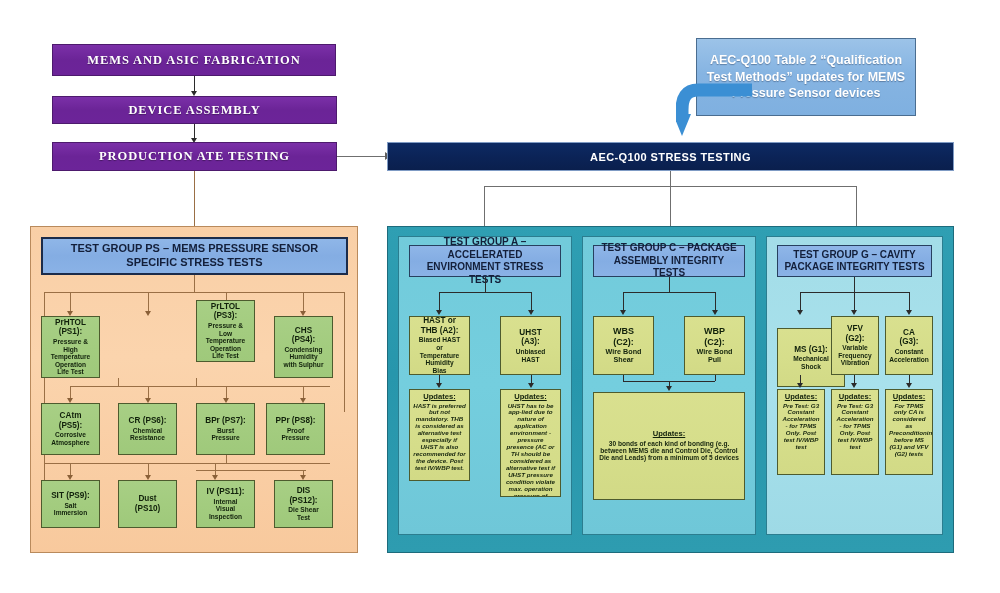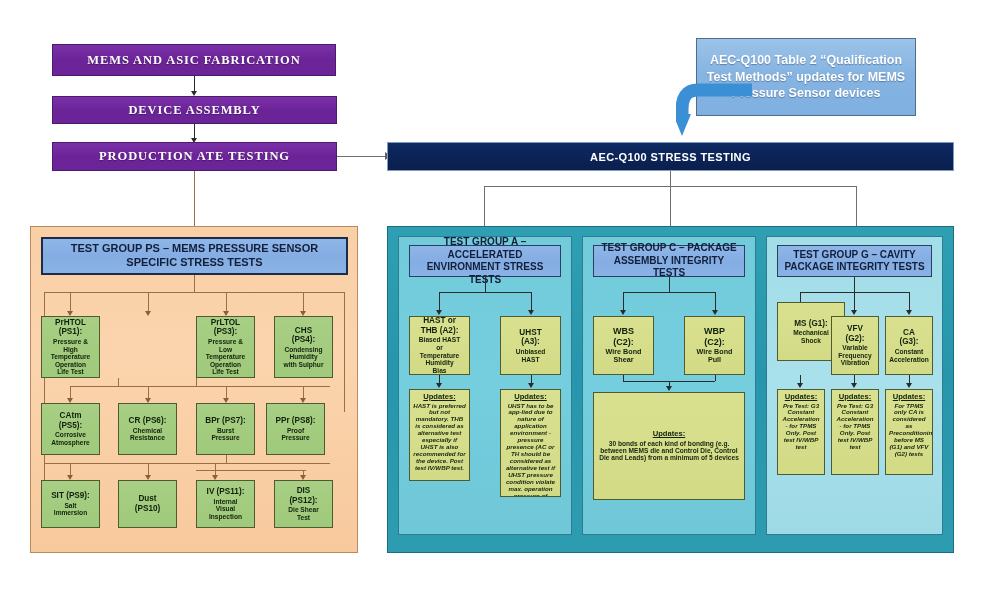--- a/index.html
+++ b/index.html
@@ -194,21 +194,21 @@
   <div class="arrow-d peach" style="left:144.5px;top:311px;"></div>
   <div class="ln v peach" style="left:226px;top:292px;height:21px;"></div>
   <div class="arrow-d peach" style="left:222.5px;top:311px;"></div>
   <div class="ln v peach" style="left:303px;top:292px;height:21px;"></div>
   <div class="arrow-d peach" style="left:299.5px;top:311px;"></div>
 
   <div class="abs leaf green" style="left:41px;top:316px;width:59px;height:62px;">
     <span class="ttl">PrHTOL (PS1):</span>
     <span class="sub">Pressure &amp; High Temperature Operation Life Test</span>
   </div>
-  <div class="abs leaf green" style="left:196px;top:316px;width:59px;height:62px;">
+  <div class="abs leaf green" style="left:196px;top:300px;width:59px;height:62px;">
     <span class="ttl">PrLTOL (PS3):</span>
     <span class="sub">Pressure &amp; Low Temperature Operation Life Test</span>
   </div>
   <div class="abs leaf green" style="left:274px;top:316px;width:59px;height:62px;">
     <span class="ttl">CHS (PS4):</span>
     <span class="sub">Condensing Humidity with Sulphur</span>
   </div>
 
   <div class="ln h peach" style="left:70px;top:386px;width:260px;"></div>
   <div class="ln v peach" style="left:118px;top:378px;height:8px;"></div>
@@ -347,21 +347,21 @@
 
   <div class="ln v dark" style="left:854px;top:277px;height:15px;"></div>
   <div class="ln h dark" style="left:800px;top:292px;width:109px;"></div>
   <div class="ln v dark" style="left:800px;top:292px;height:20px;"></div>
   <div class="arrow-d" style="left:796.5px;top:310px;"></div>
   <div class="ln v dark" style="left:854px;top:292px;height:20px;"></div>
   <div class="arrow-d" style="left:850.5px;top:310px;"></div>
   <div class="ln v dark" style="left:909px;top:292px;height:20px;"></div>
   <div class="arrow-d" style="left:905.5px;top:310px;"></div>
 
-  <div class="abs leaf olive" style="left:777px;top:302px;width:68px;height:59px;">
+  <div class="abs leaf olive" style="left:777px;top:328px;width:68px;height:59px;">
     <span class="ttl">MS (G1):</span>
     <span class="sub">Mechanical Shock</span>
   </div>
   <div class="abs leaf olive" style="left:831px;top:316px;width:48px;height:59px;">
     <span class="ttl">VFV (G2):</span>
     <span class="sub">Variable Frequency Vibration</span>
   </div>
   <div class="abs leaf olive" style="left:885px;top:316px;width:48px;height:59px;">
     <span class="ttl">CA (G3):</span>
     <span class="sub">Constant Acceleration</span>

